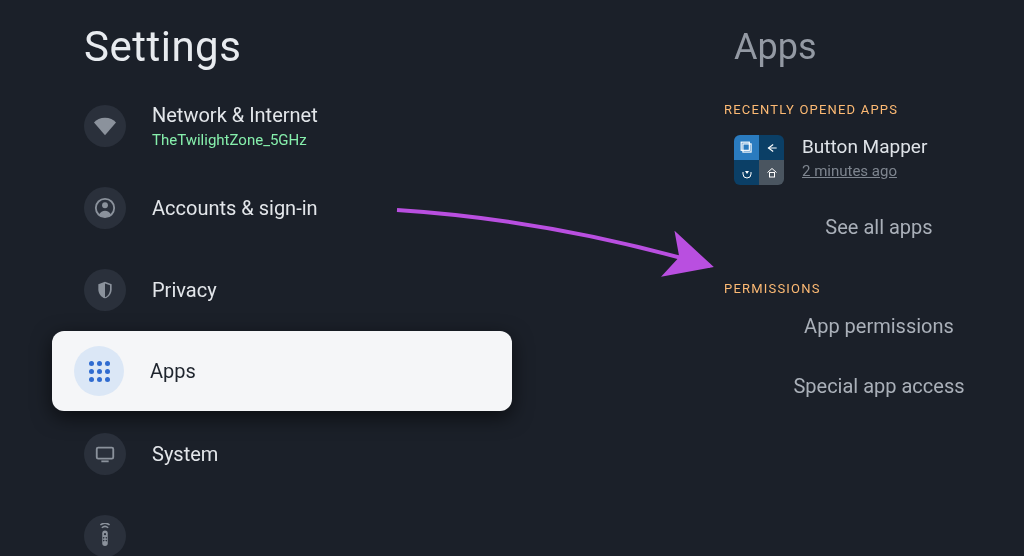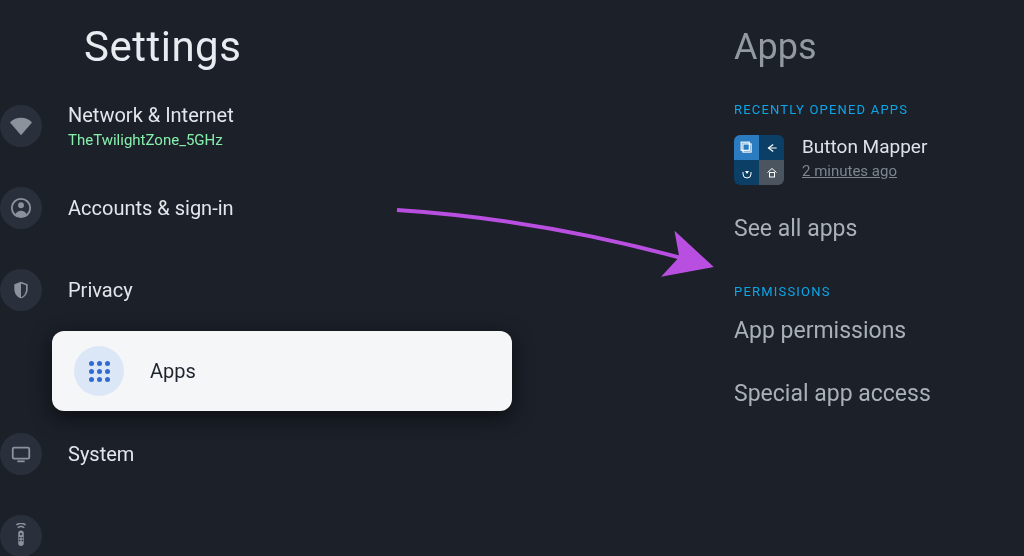--- a/index.html
+++ b/index.html
@@ -24,20 +24,21 @@
     font-weight: 400;
     color: #e8ebef;
     margin-left: 84px;
     margin-bottom: 20px;
     letter-spacing: 0.5px;
   }
   .menu-item {
     display: flex;
     align-items: center;
     height: 70px;
+    padding-left: 84px;
     cursor: pointer;
   }
   .menu-item .icon-circle {
     width: 42px; height: 42px;
     border-radius: 50%;
     background: #2a303b;
     flex: 0 0 42px;
     display: flex;
     align-items: center;
     justify-content: center;
@@ -81,22 +82,22 @@
   .right-title {
     font-size: 36px;
     font-weight: 400;
     color: #9399a3;
     margin-left: 14px;
     margin-bottom: 34px;
   }
   .section-header {
     font-size: 13px;
     letter-spacing: 1.2px;
-    color: #0ea5e9;
-    margin-left: 14px;
+    color: #fdba74;
+    margin-left: 4px;
     margin-bottom: 18px;
     text-transform: uppercase;
   }
   .recent-app {
     display: flex;
     align-items: flex-start;
     margin-left: 14px;
     margin-bottom: 30px;
     cursor: pointer;
   }
@@ -108,25 +109,26 @@
     margin-right: 18px;
     display: grid;
     grid-template-columns: 1fr 1fr;
     grid-template-rows: 1fr 1fr;
   }
   .recent-app .app-icon .q { display:flex;align-items:center;justify-content:center; }
   .recent-app .labels .name { font-size: 19px; color: #dfe3e8; }
   .recent-app .labels .time { font-size: 15px; color: #7e858f; margin-top: 4px; text-decoration: underline; }
 
   .right-link {
-    font-size: 23px;
+    font-size: 20px;
     color: #aab0b9;
     margin-left: 14px;
     margin-bottom: 42px;
     cursor: pointer;
+    text-align: center;
   }
   .right-link.tight { margin-bottom: 36px; }
 
   
   .arrow-svg {
     position: absolute;
     left: 392px; top: 190px;
     pointer-events: none;
   }
 

